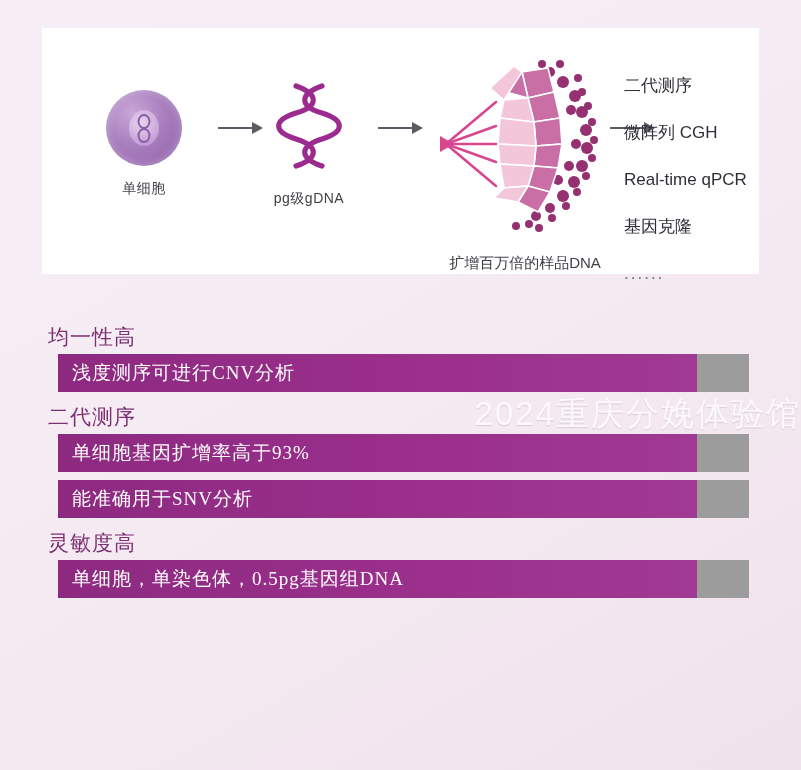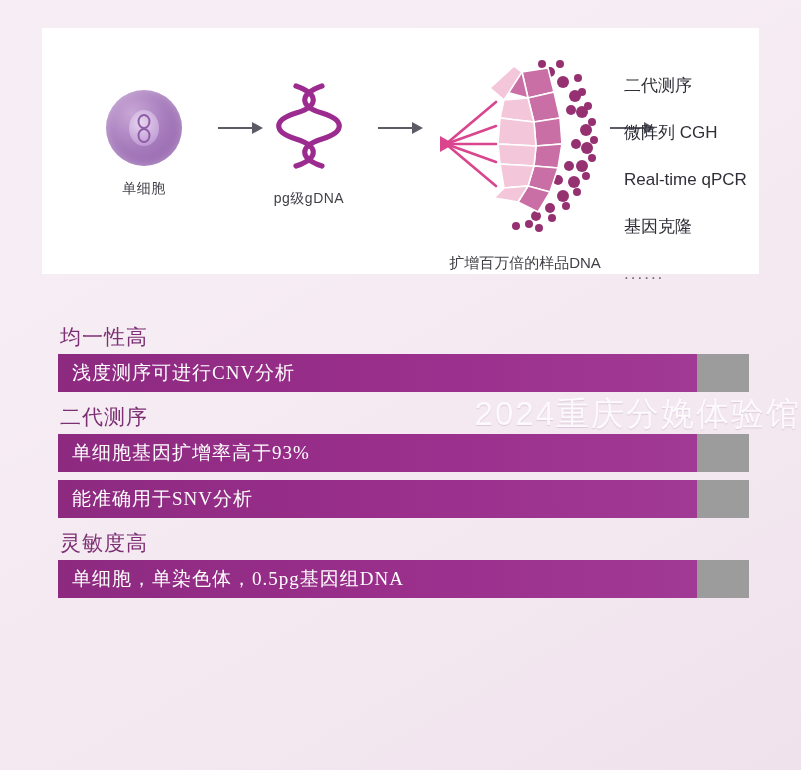--- a/index.html
+++ b/index.html
@@ -166,21 +166,21 @@
     top: 320px;
     width: 801px;
   }
   .feature {
     margin-bottom: 8px;
   }
   .feature-title {
     font-family: "Liberation Serif", serif;
     font-size: 21px;
     color: #7c2f73;
-    padding-left: 60px;
+    padding-left: 48px;
     line-height: 34px;
     letter-spacing: 1px;
   }
   .bar-row {
     position: relative;
     height: 38px;
     margin-left: 58px;
     margin-right: 52px;
     display: flex;
   }

